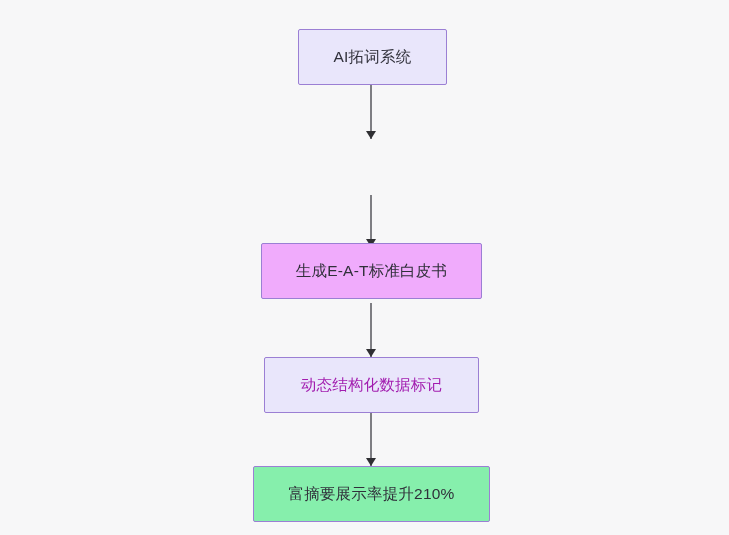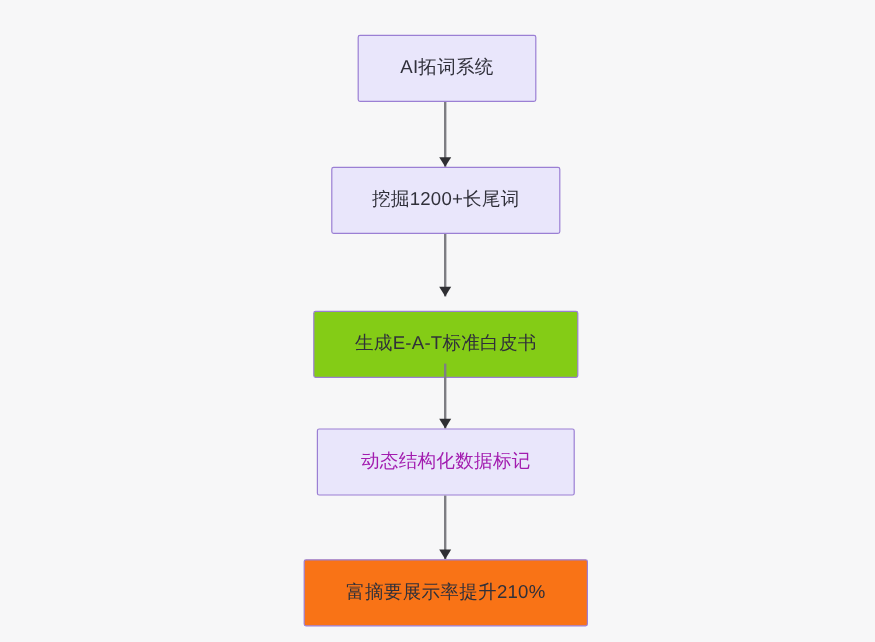--- a/index.html
+++ b/index.html
@@ -66,44 +66,41 @@
 
   <div class="node" style="left: 298px; top: 14px; width: 149px; height: 56px; background: rgb(233, 230, 251); border-color: rgb(155, 127, 212); color: rgb(48, 48, 58);">
     <span class="node-label">AI拓词系统</span>
   </div>
 
   <div class="edge" style="left: 370px; top: 70px; width: 2px; height: 54px;">
     <div class="edge-line" style="height: 54px; background: rgb(126, 126, 131);"></div>
     <div class="edge-arrow" style="left: -4.5px; top: 45.5px; border-top-color: rgb(47, 47, 51);"></div>
   </div>
 
-  <div class="node" style="left: 276px; top: 124px; width: 191px; height: 56px; background: rgb(233, 230, 251); border-color: rgb(155, 127, 212); color: rgb(48, 48, 58);">
-    <span class="node-label">挖掘1200+长尾词</span>
-  </div>
 
   <div class="edge" style="left: 370px; top: 180px; width: 2px; height: 52px;">
     <div class="edge-line" style="height: 52px; background: rgb(126, 126, 131);"></div>
     <div class="edge-arrow" style="left: -4.5px; top: 43.5px; border-top-color: rgb(47, 47, 51);"></div>
   </div>
 
-  <div class="node" style="left: 261px; top: 244px; width: 221px; height: 56px; background: #84cc16; border-color: rgb(155, 127, 212); color: rgb(48, 48, 58);">
+  <div class="node" style="left: 261px; top: 228px; width: 221px; height: 56px; background: #f0abfc; border-color: rgb(155, 127, 212); color: rgb(48, 48, 58);">
     <span class="node-label">生成E-A-T标准白皮书</span>
   </div>
 
   <div class="edge" style="left: 370px; top: 288px; width: 2px; height: 54px;">
     <div class="edge-line" style="height: 54px; background: rgb(126, 126, 131);"></div>
     <div class="edge-arrow" style="left: -4.5px; top: 45.5px; border-top-color: rgb(47, 47, 51);"></div>
   </div>
 
   <div class="node" style="left: 264px; top: 342px; width: 215px; height: 56px; background: rgb(233, 230, 251); border-color: rgb(155, 127, 212); color: #a21caf;">
     <span class="node-label">动态结构化数据标记</span>
   </div>
 
   <div class="edge" style="left: 370px; top: 398px; width: 2px; height: 53px;">
     <div class="edge-line" style="height: 53px; background: rgb(126, 126, 131);"></div>
     <div class="edge-arrow" style="left: -4.5px; top: 44.5px; border-top-color: rgb(47, 47, 51);"></div>
   </div>
 
-  <div class="node" style="left: 253px; top: 451px; width: 237px; height: 56px; background: #f97316; border-color: rgb(155, 127, 212); color: rgb(48, 48, 58);">
+  <div class="node" style="left: 253px; top: 451px; width: 237px; height: 56px; background: #86efac; border-color: rgb(155, 127, 212); color: rgb(48, 48, 58);">
     <span class="node-label">富摘要展示率提升210%</span>
   </div>
 
 </div>
 
 </body></html>

